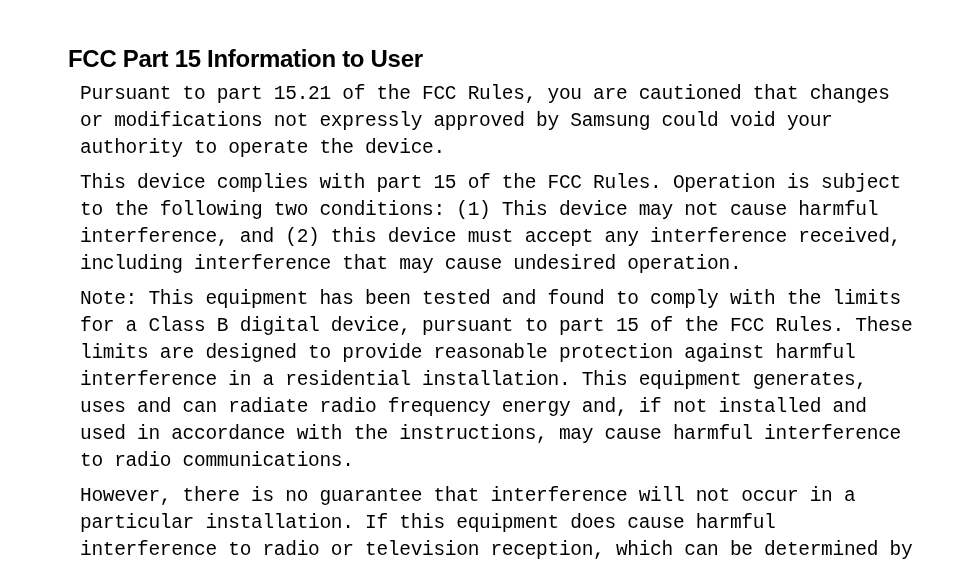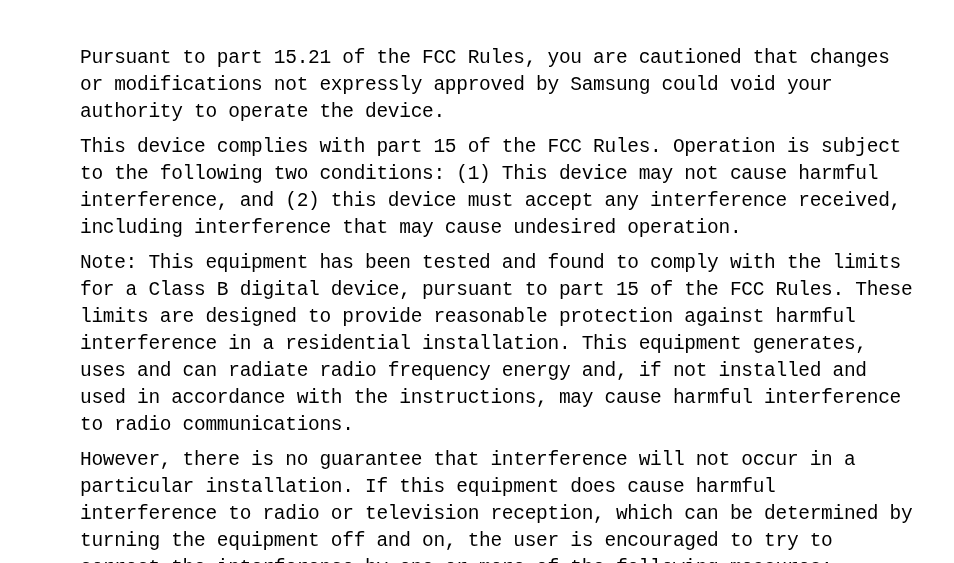--- a/index.html
+++ b/index.html
@@ -38,18 +38,19 @@
       margin-left: 36px;
       margin-top: 16px;
       letter-spacing: -0.3px;
       font-stretch: condensed;
     }
   </style>
 </head>
 <body>
 
 <div class="page">
+  <h2 class="heading">FCC Part 15 Information to User</h2>
   <p class="para">Pursuant to part 15.21 of the FCC Rules, you are cautioned that changes or modifications not expressly approved by Samsung could void your authority to operate the device.</p>
   <p class="para">This device complies with part 15 of the FCC Rules. Operation is subject to the following two conditions: (1) This device may not cause harmful interference, and (2) this device must accept any interference received, including interference that may cause undesired operation.</p>
   <p class="para">Note: This equipment has been tested and found to comply with the limits for a Class B digital device, pursuant to part 15 of the FCC Rules. These limits are designed to provide reasonable protection against harmful interference in a residential installation. This equipment generates, uses and can radiate radio frequency energy and, if not installed and used in accordance with the instructions, may cause harmful interference to radio communications.</p>
   <p class="para">However, there is no guarantee that interference will not occur in a particular installation. If this equipment does cause harmful interference to radio or television reception, which can be determined by turning the equipment off and on, the user is encouraged to try to correct the interference by one or more of the following measures:</p>
   <div class="page-number">17</div>
 </div>
 
 </body></html>

